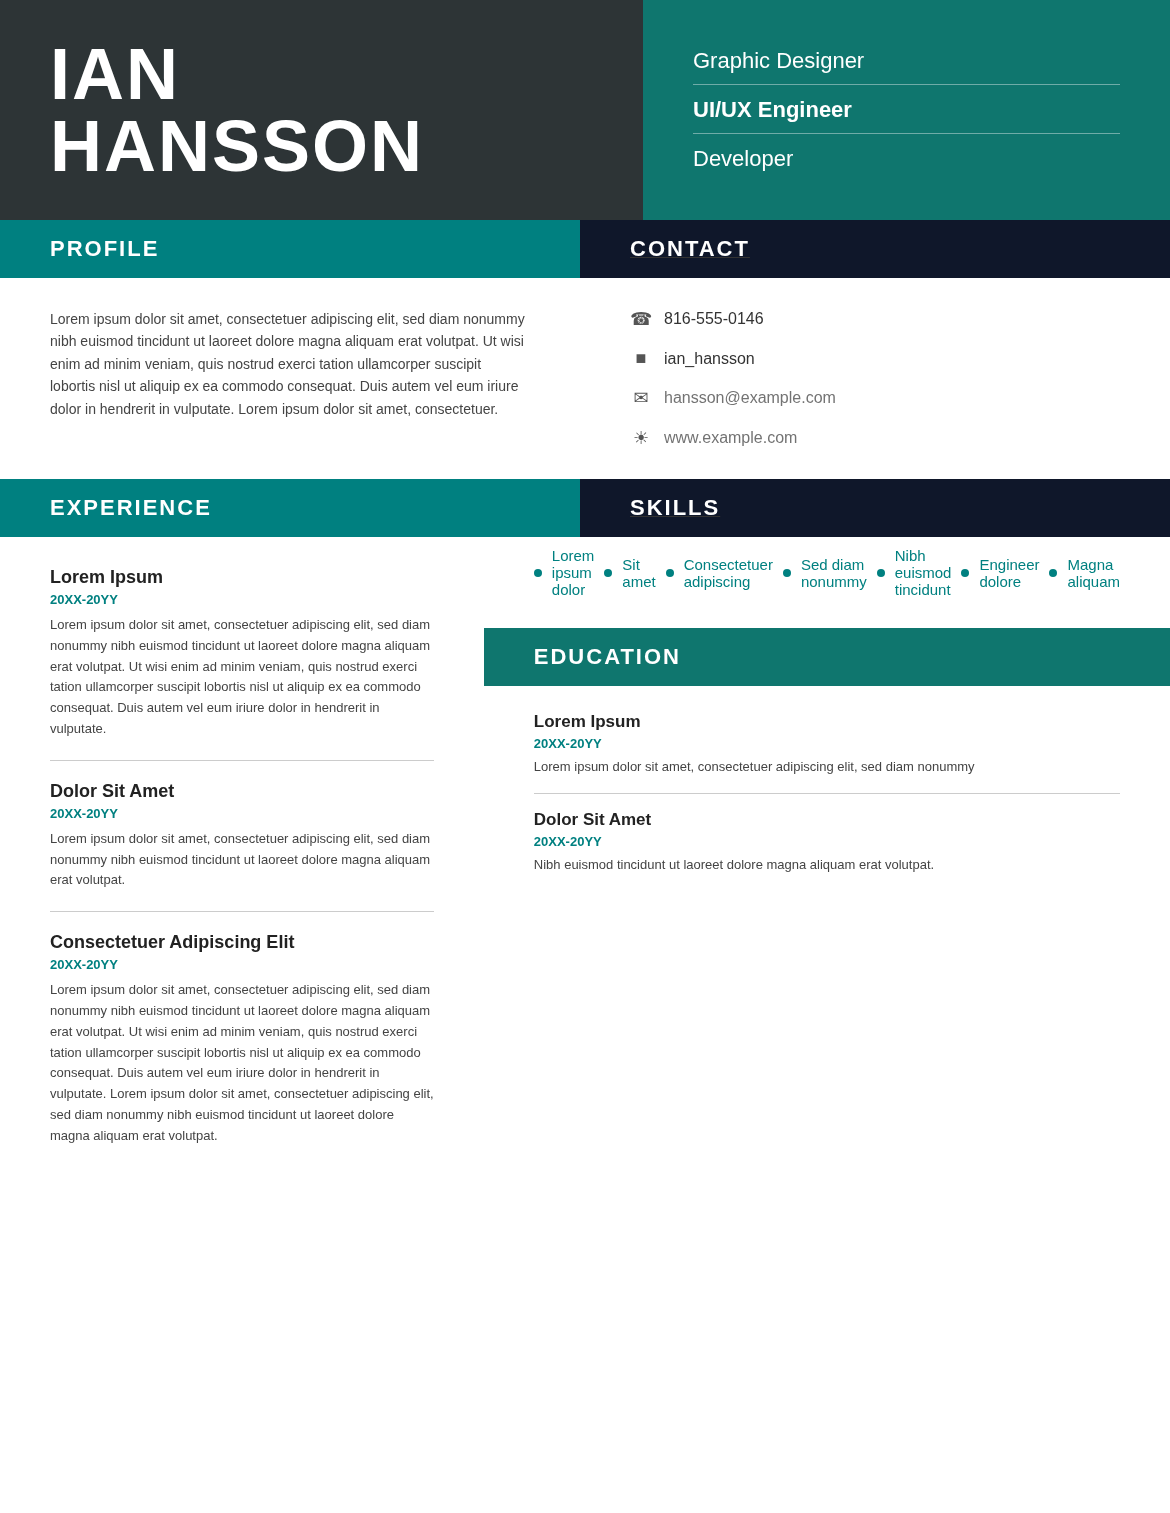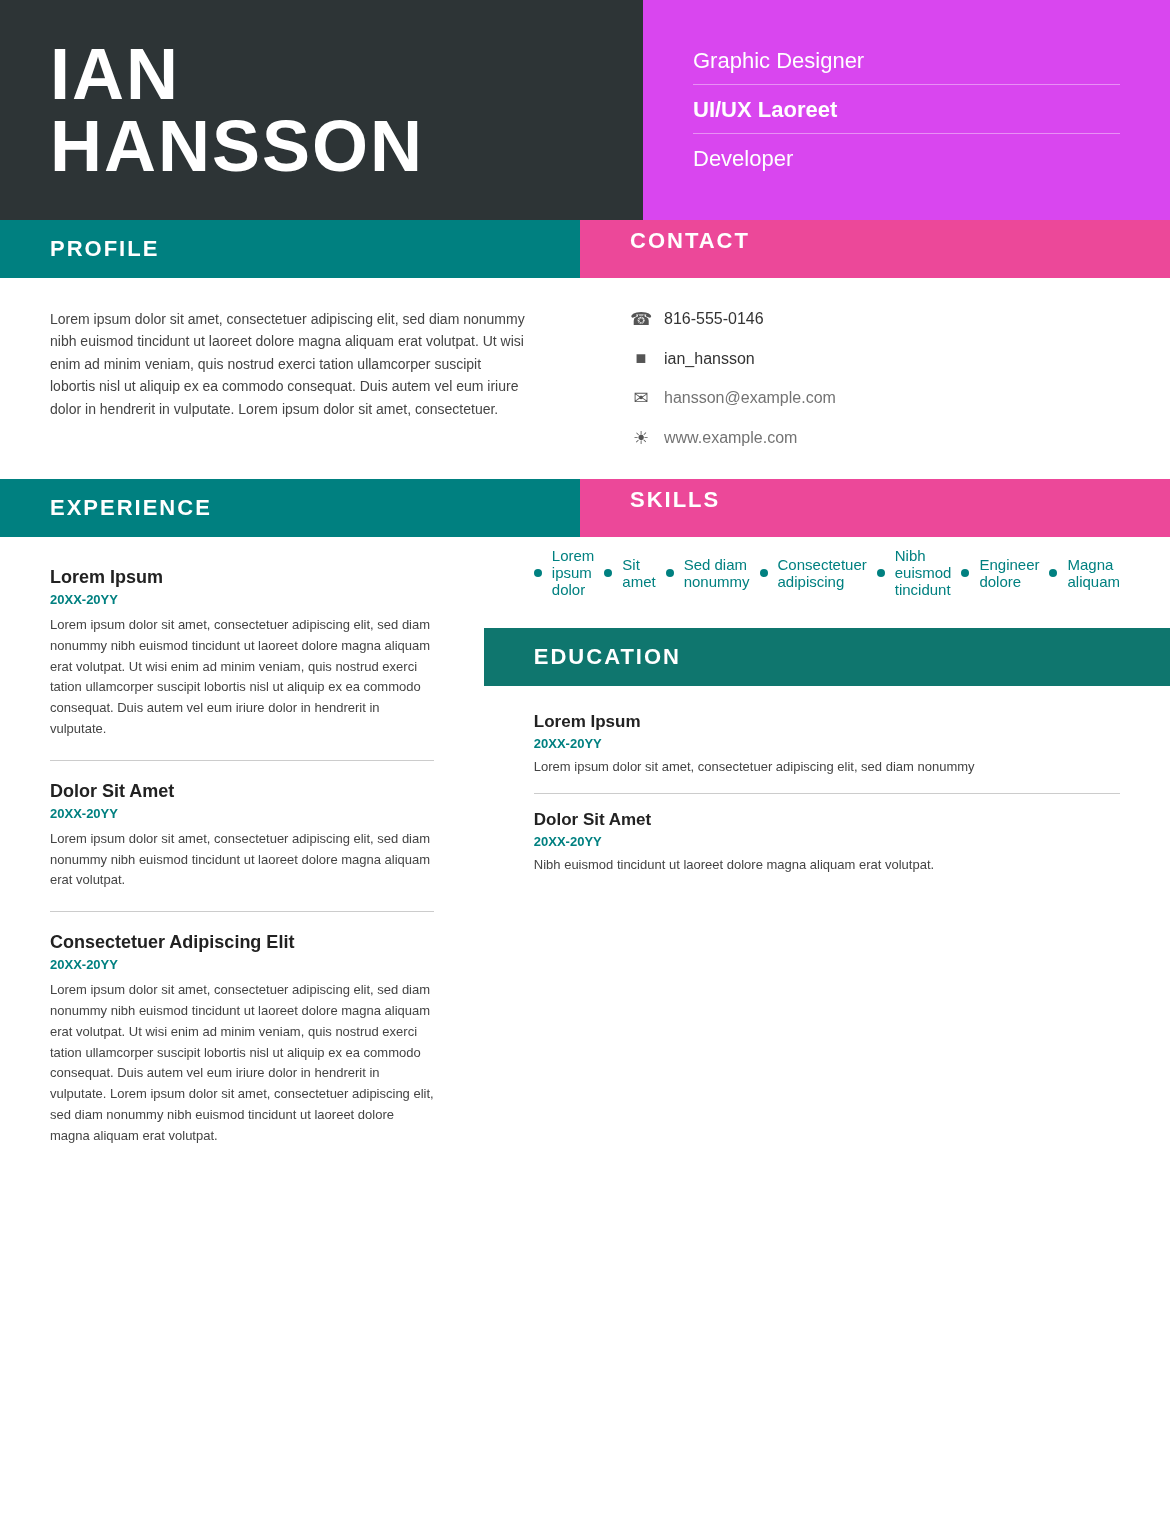--- a/index.html
+++ b/index.html
@@ -25,21 +25,21 @@
     }
     .header-name {
       color: #fff;
       font-size: 72px;
       font-weight: 900;
       line-height: 1.0;
       letter-spacing: 2px;
       text-transform: uppercase;
     }
     .header-right {
-      background: #d946ef;
+      background: #0f766e;
       flex: 1;
       display: flex;
       flex-direction: column;
       justify-content: center;
       padding: 30px 50px;
       gap: 8px;
     }
     .title-graphic {
       color: #fff;
       font-size: 22px;
@@ -65,23 +65,24 @@
     
     .section-bar {
       display: flex;
     }
     .section-bar-left {
       background: #008080;
       width: 580px;
       padding: 16px 50px;
     }
     .section-bar-right {
-      background: #ec4899;
+      background: #0f172a;
       flex: 1;
-      padding: 8px 50px;
+      padding: 16px 50px;
+      text-decoration: underline;
     }
     .section-title {
       color: #fff;
       font-size: 22px;
       font-weight: 700;
       letter-spacing: 2px;
       text-transform: uppercase;
     }
 
     
@@ -207,21 +208,21 @@
 
 <div class="header">
   <div class="header-left">
     <div class="header-name">
       <span>IAN</span><br>
       <span>HANSSON</span>
     </div>
   </div>
   <div class="header-right">
     <div class="title-graphic">Graphic Designer</div>
-    <div class="title-uiux">UI/UX Laoreet</div>
+    <div class="title-uiux">UI/UX Engineer</div>
     <div class="title-developer">Developer</div>
   </div>
 </div>
 
 <div class="section-bar">
   <div class="section-bar-left">
     <span class="section-title">PROFILE</span>
   </div>
   <div class="section-bar-right">
     <span class="section-title">CONTACT</span>
@@ -293,25 +294,25 @@
       <li class="skill-item">
         <span class="skill-dot"></span>
         <span>Lorem ipsum dolor</span>
       </li>
       <li class="skill-item">
         <span class="skill-dot"></span>
         <span>Sit amet</span>
       </li>
       <li class="skill-item">
         <span class="skill-dot"></span>
+        <span>Consectetuer adipiscing</span>
+      </li>
+      <li class="skill-item">
+        <span class="skill-dot"></span>
         <span>Sed diam nonummy</span>
-      </li>
-      <li class="skill-item">
-        <span class="skill-dot"></span>
-        <span>Consectetuer adipiscing</span>
       </li>
       <li class="skill-item">
         <span class="skill-dot"></span>
         <span>Nibh euismod tincidunt</span>
       </li>
       <li class="skill-item">
         <span class="skill-dot"></span>
         <span>Engineer dolore</span>
       </li>
       <li class="skill-item">

